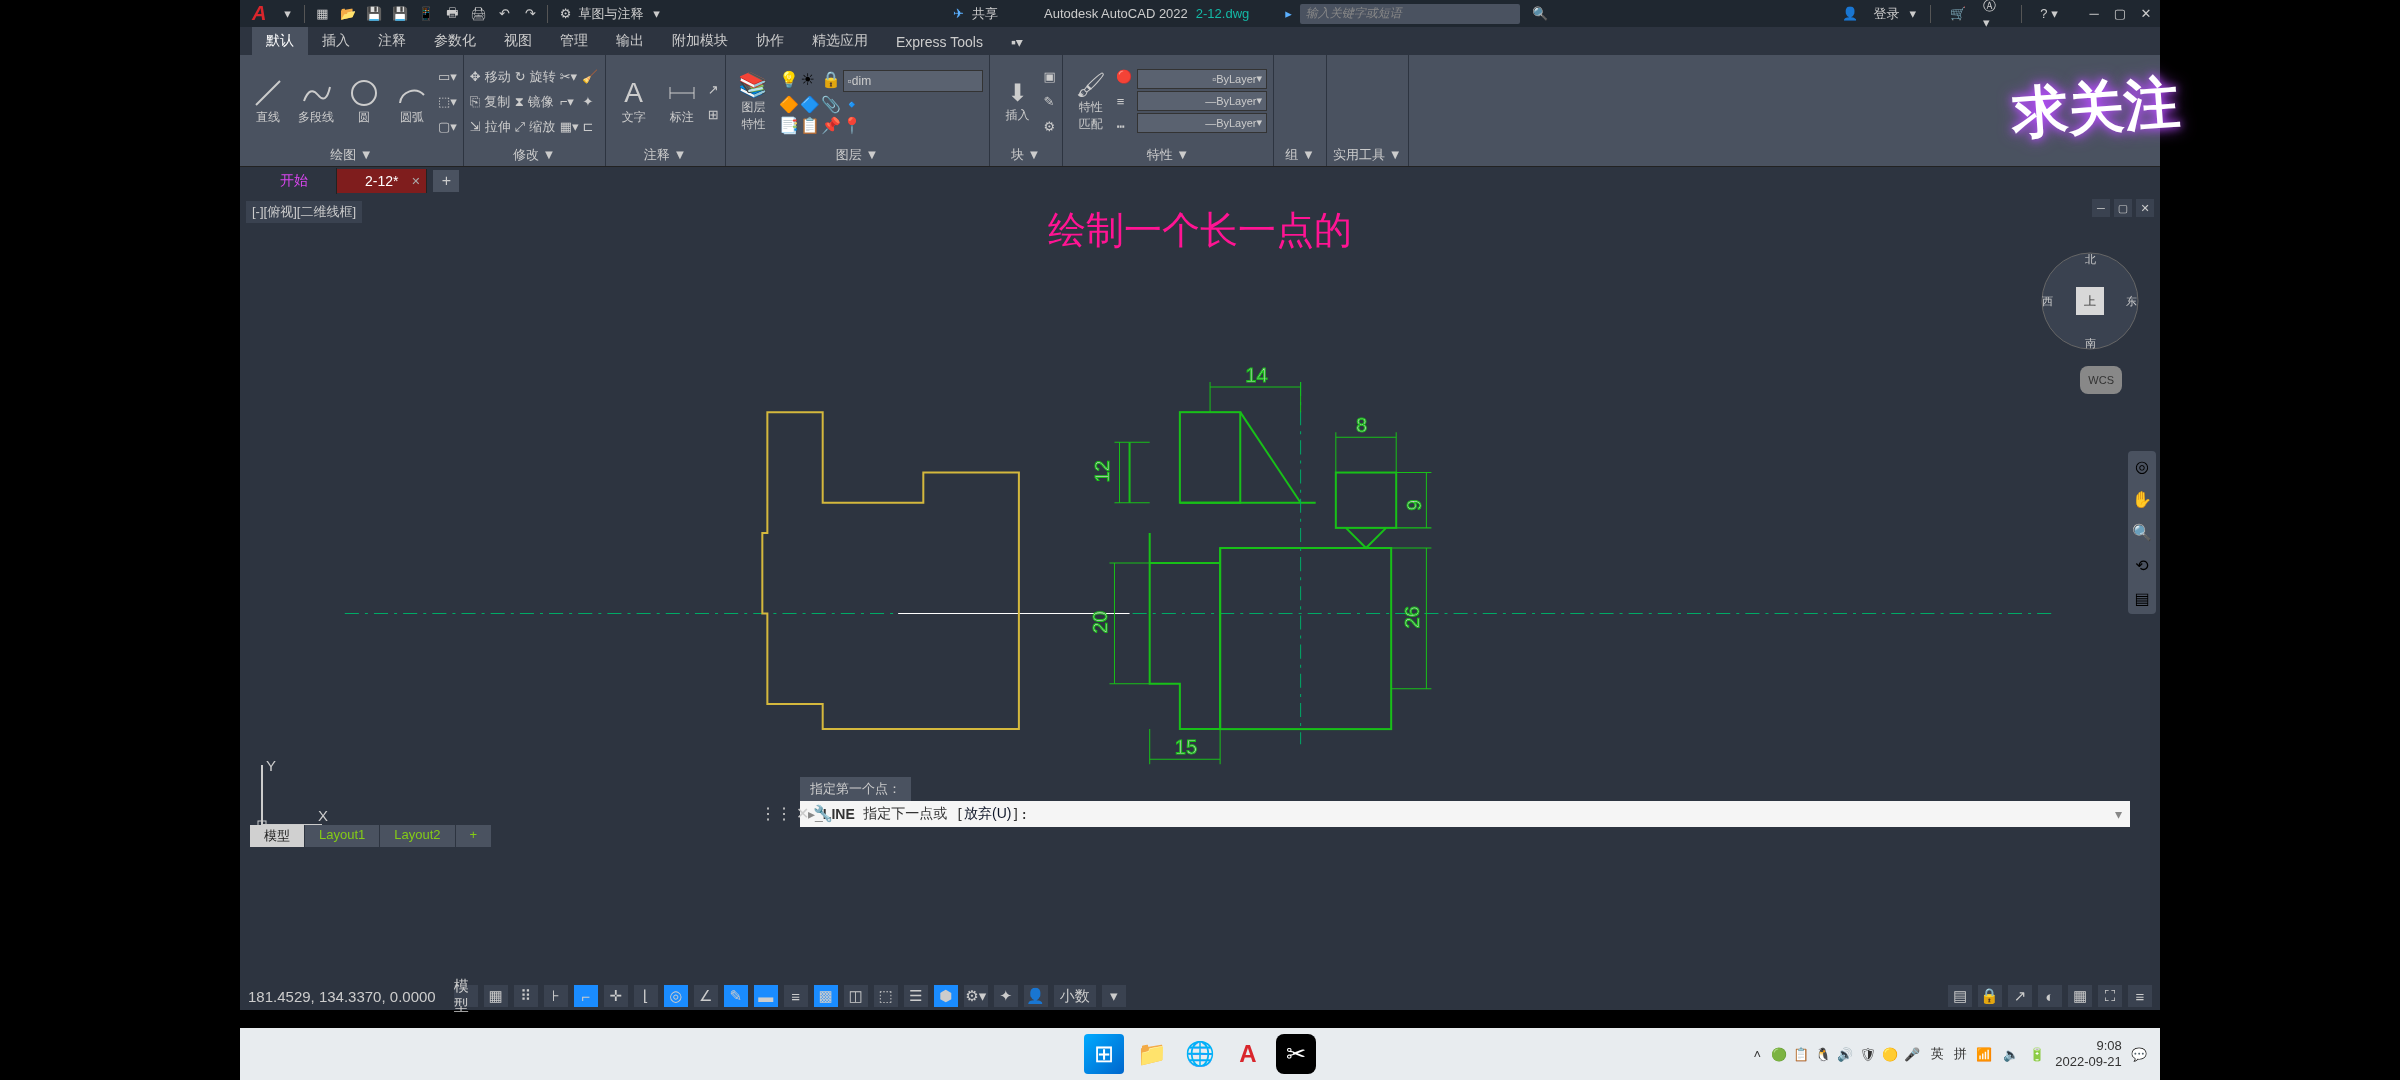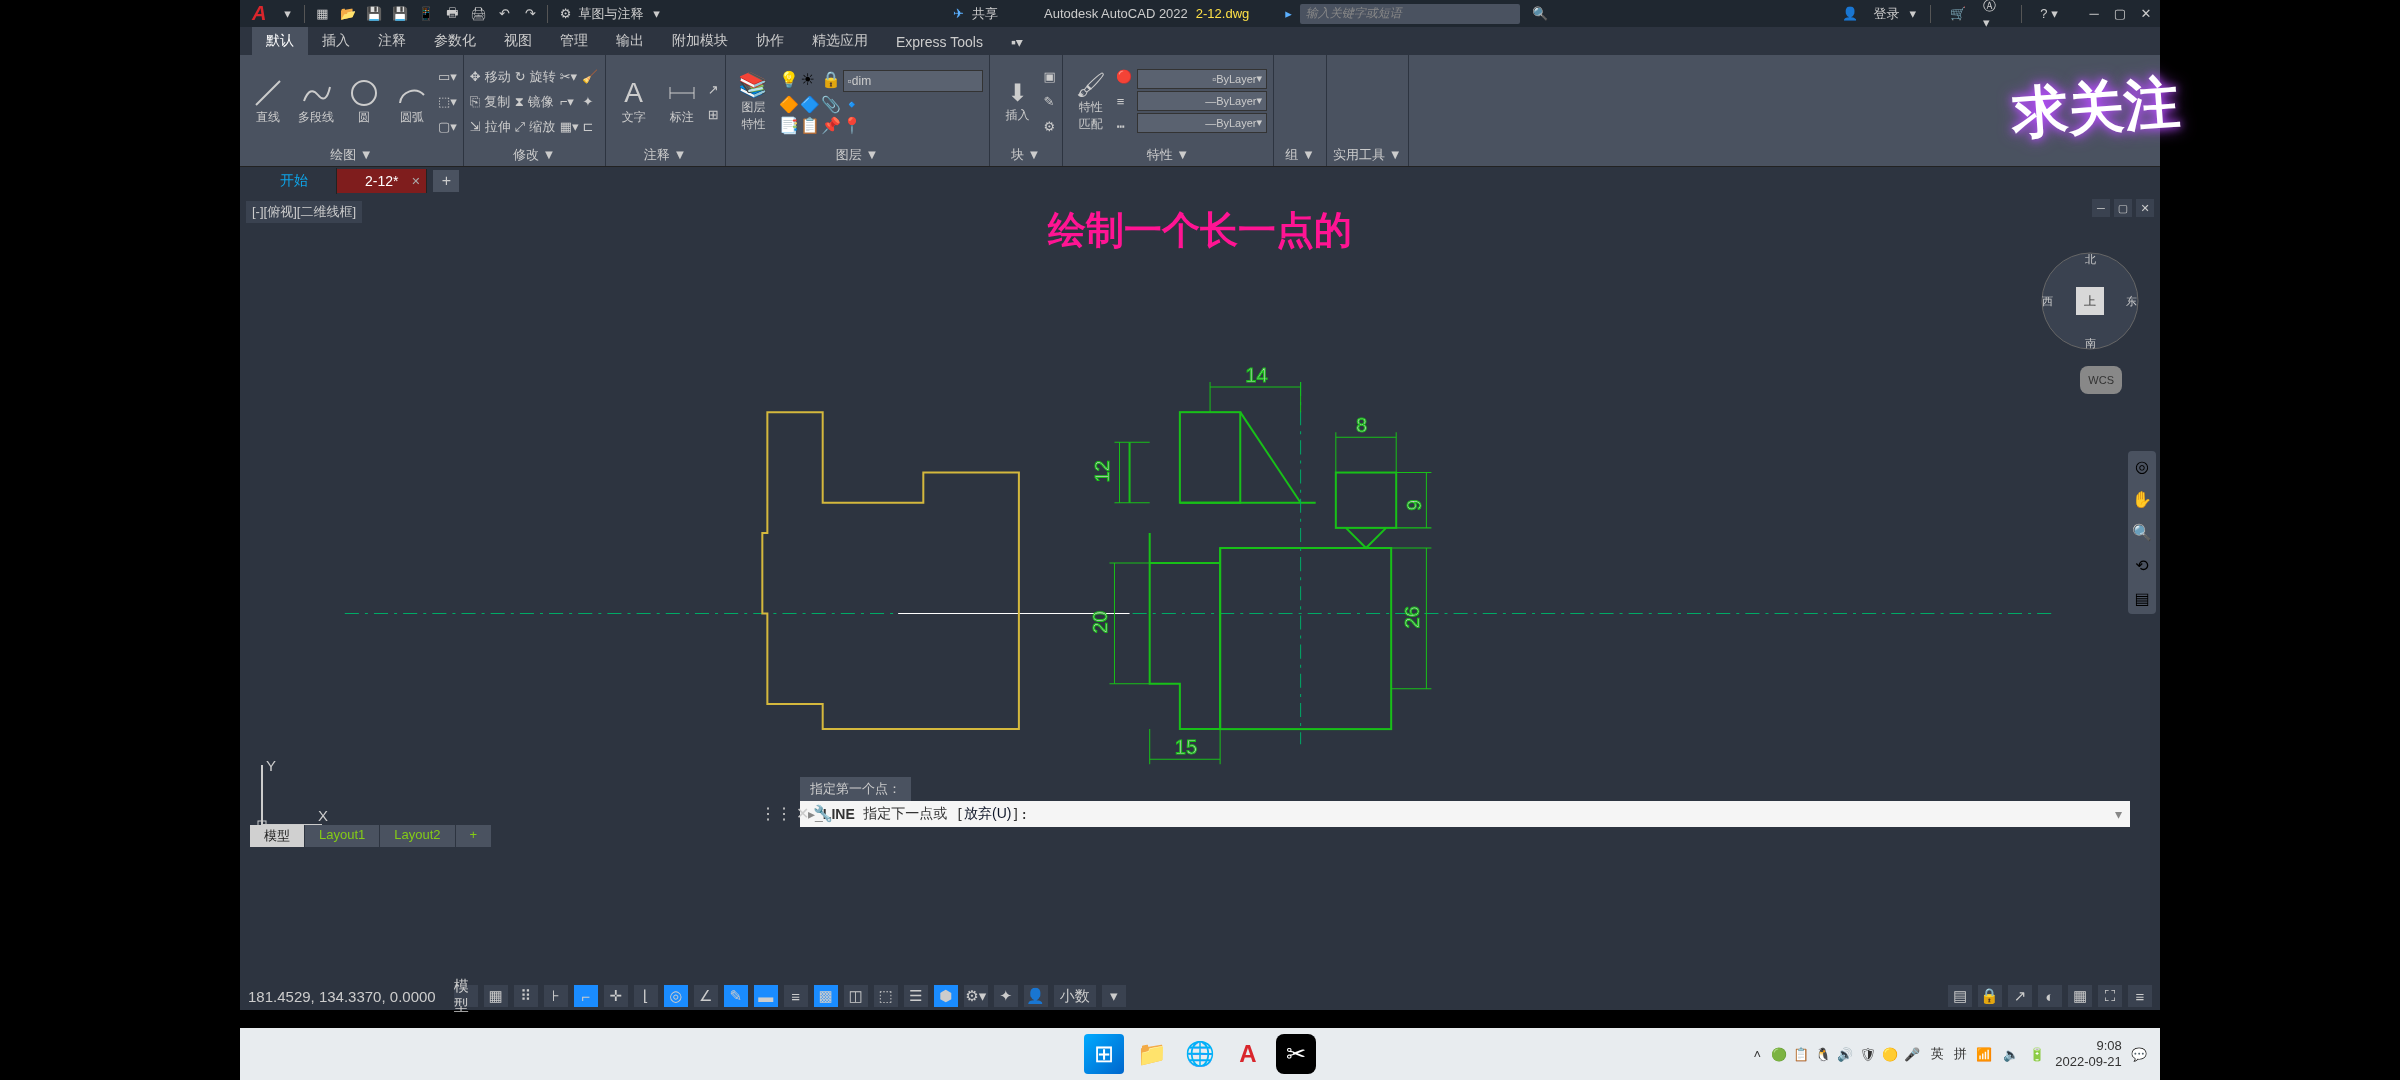--- a/index.html
+++ b/index.html
@@ -4,21 +4,21 @@
 <style>
 * { margin: 0; padding: 0; box-sizing: border-box; font-family: "Microsoft YaHei", Arial, sans-serif; }
 body { background: #000; width: 2400px; height: 1080px; position: relative; overflow: hidden; }
 .app-container { position: absolute; left: 240px; top: 0; width: 1920px; height: 1010px; background: #2d3440; }
 .titlebar { height: 27px; background: #1f2730; display: flex; align-items: center; padding: 0 4px; color: #ccc; font-size: 13px; }
 .autocad-logo { color: #d9262c; font-weight: bold; font-style: italic; font-size: 20px; margin: 0 8px; }
 .qat-icon { width: 22px; height: 22px; margin: 0 2px; display: inline-flex; align-items: center; justify-content: center; color: #ccc; }
 .qat-sep { width: 1px; height: 18px; background: #555; margin: 0 4px; }
 .title-center { flex: 1; text-align: center; display: flex; align-items: center; justify-content: center; gap: 8px; }
 .title-app { color: #ccc; }
-.title-file { color: #fde047; text-align: right; }
+.title-file { color: #14b8a6; text-align: right; }
 .search-box { background: #4a5260; width: 220px; height: 20px; border-radius: 2px; padding: 0 6px; font-style: italic; color: #888; font-size: 12px; display: flex; align-items: center; }
 .title-right { display: flex; align-items: center; gap: 10px; }
 .win-controls { display: flex; gap: 6px; margin-left: 12px; }
 .win-btn { width: 20px; height: 20px; display: flex; align-items: center; justify-content: center; color: #ccc; font-size: 13px; }
 
 .ribbon-tabs { height: 28px; background: #2d3440; display: flex; align-items: end; padding-left: 12px; gap: 0; }
 .ribbon-tab { padding: 5px 14px; color: #ccc; font-size: 14px; margin-top: 10px; }
 .ribbon-tab.active { background: #4a5260; color: #fff; }
 
 .ribbon { height: 112px; background: #4a5260; display: flex; border-bottom: 1px solid #222; }
@@ -27,31 +27,31 @@
 .panel-label { text-align: center; color: #ccc; font-size: 13px; padding: 2px 0; }
 .big-tool { display: flex; flex-direction: column; align-items: center; justify-content: center; width: 44px; color: #ccc; font-size: 12px; }
 .big-tool svg, .big-tool .ico { width: 32px; height: 32px; }
 .tool-grid { display: grid; grid-template-columns: repeat(1, auto); gap: 3px; }
 .small-tool { display: flex; align-items: center; gap: 4px; color: #ccc; font-size: 13px; height: 22px; }
 .small-ico { width: 18px; height: 18px; display: inline-block; }
 .layer-combo { width: 140px; height: 22px; background: #5a6270; border: 1px solid #333; display: flex; align-items: center; padding: 0 4px; color: #ccc; font-size: 12px; }
 .bylayer-combo { width: 130px; height: 20px; background: #5a6270; border: 1px solid #333; display: flex; align-items: center; justify-content: flex-end; padding: 0 4px; color: #ccc; font-size: 11px; margin-bottom: 2px; }
 
 .file-tabs { height: 28px; background: #2d3440; display: flex; align-items: center; padding-left: 12px; }
-.file-tab { padding: 4px 28px; color: #0ea5e9; font-size: 14px; border-right: 1px solid #222; position: relative; }
+.file-tab { padding: 4px 28px; color: #d946ef; font-size: 14px; border-right: 1px solid #222; position: relative; }
 .file-tab.active { background: #7f1d1d; color: #fff; }
 .file-tab-close { position: absolute; right: 6px; top: 6px; font-size: 11px; color: #aaa; }
 .file-tab-add { width: 26px; height: 22px; background: #4a5260; margin-left: 6px; display: flex; align-items: center; justify-content: center; color: #ccc; }
 
 .workspace { position: relative; height: 680px; background: #2d3440; }
 .viewport-label { position: absolute; top: 6px; left: 6px; background: #3a4250; color: #ccc; font-size: 13px; padding: 2px 6px; }
 .viewport-btns { position: absolute; top: 4px; right: 6px; display: flex; gap: 4px; }
 .vp-btn { width: 18px; height: 18px; background: #3a4250; color: #ccc; font-size: 11px; display: flex; align-items: center; justify-content: center; }
 .canvas { position: absolute; inset: 26px 0 0 0; }
-.overlay-text { position: absolute; top: -16px; left: 50%; transform: translateX(-50%); color: #ff1493; font-size: 38px; font-weight: bold; z-index: 10; }
+.overlay-text { position: absolute; top: -16px; left: 50%; transform: translateX(-50%); color: #ff1493; font-size: 38px; font-weight: normal; z-index: 10; }
 .watermark { position: absolute; top: -150px; right: -20px; font-size: 56px; font-weight: bold; z-index: 20; color: #fff; text-shadow: 0 0 8px #b84dff, 0 0 16px #b84dff; transform: rotate(-4deg); }
 .view-cube { position: absolute; top: 30px; right: 20px; width: 100px; height: 100px; }
 .wcs-badge { position: absolute; top: 145px; right: 38px; background: #888; color: #333; font-size: 11px; padding: 8px 8px; border-radius: 8px; }
 .nav-bar { position: absolute; right: 4px; top: 230px; width: 28px; background: #4a5260; border-radius: 4px; padding: 6px 0; display: flex; flex-direction: column; align-items: center; gap: 14px; }
 .ucs-icon { position: absolute; bottom: 40px; left: 12px; }
 
 .cmd-area { position: absolute; bottom: 48px; left: 560px; right: 30px; }
 .cmd-history { background: #4a5260; color: #ccc; font-size: 13px; padding: 3px 10px; display: inline-block; }
 .cmd-line { background: #f5f5f5; height: 26px; display: flex; align-items: center; padding: 0 8px; font-size: 14px; color: #333; font-family: Consolas, monospace; }
 .cmd-opt { color: #0f172a; }

